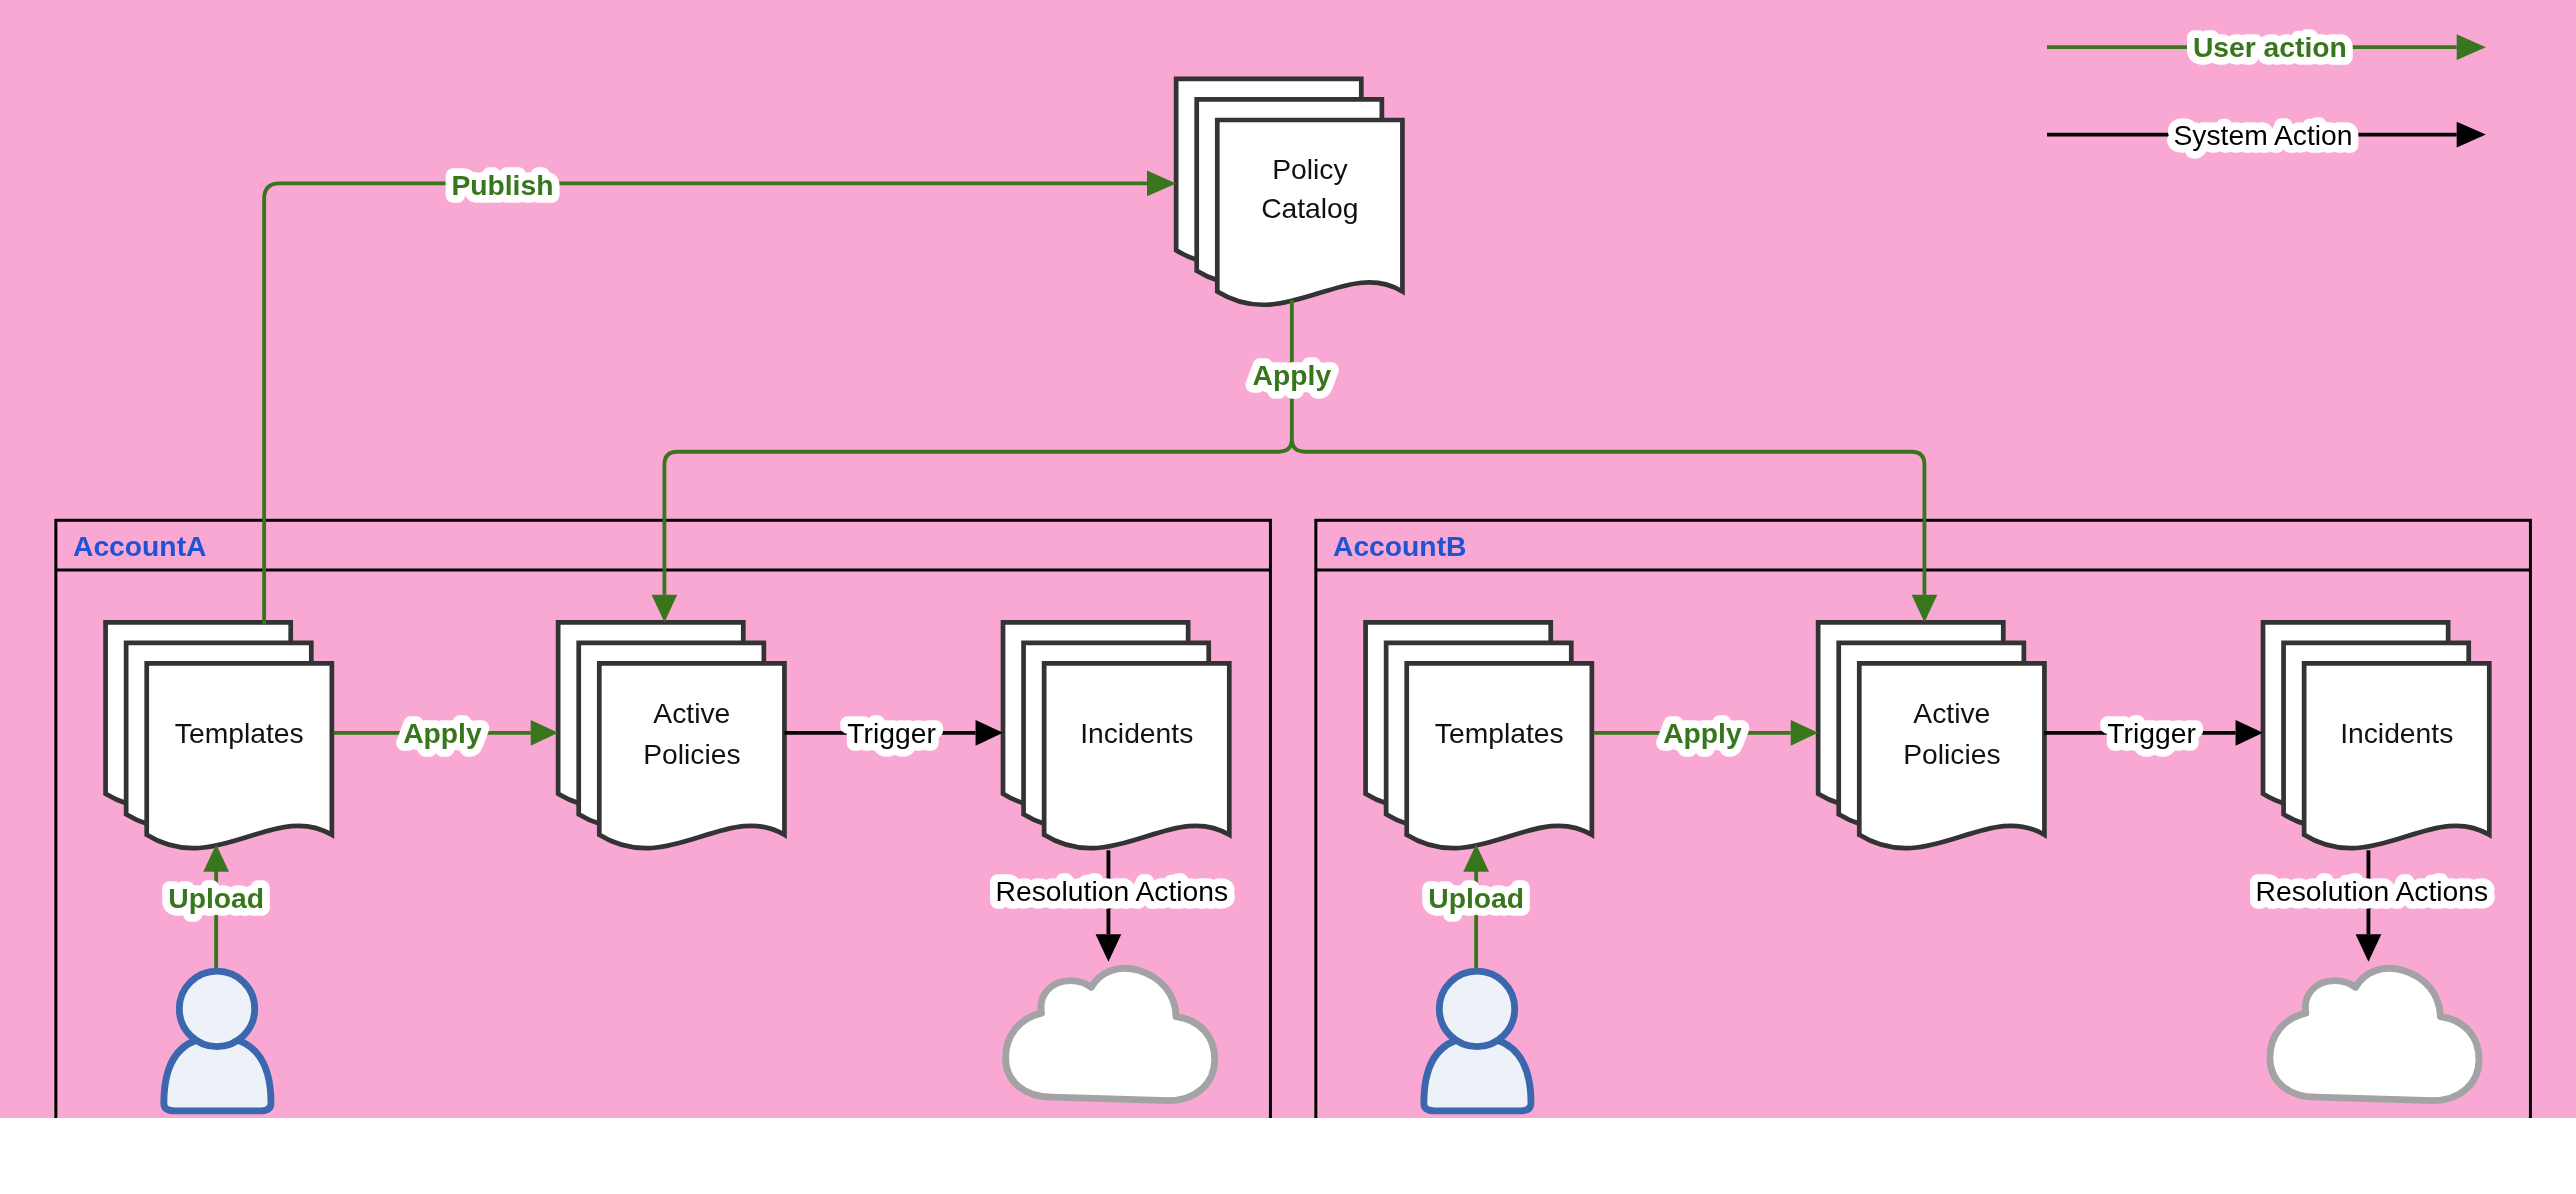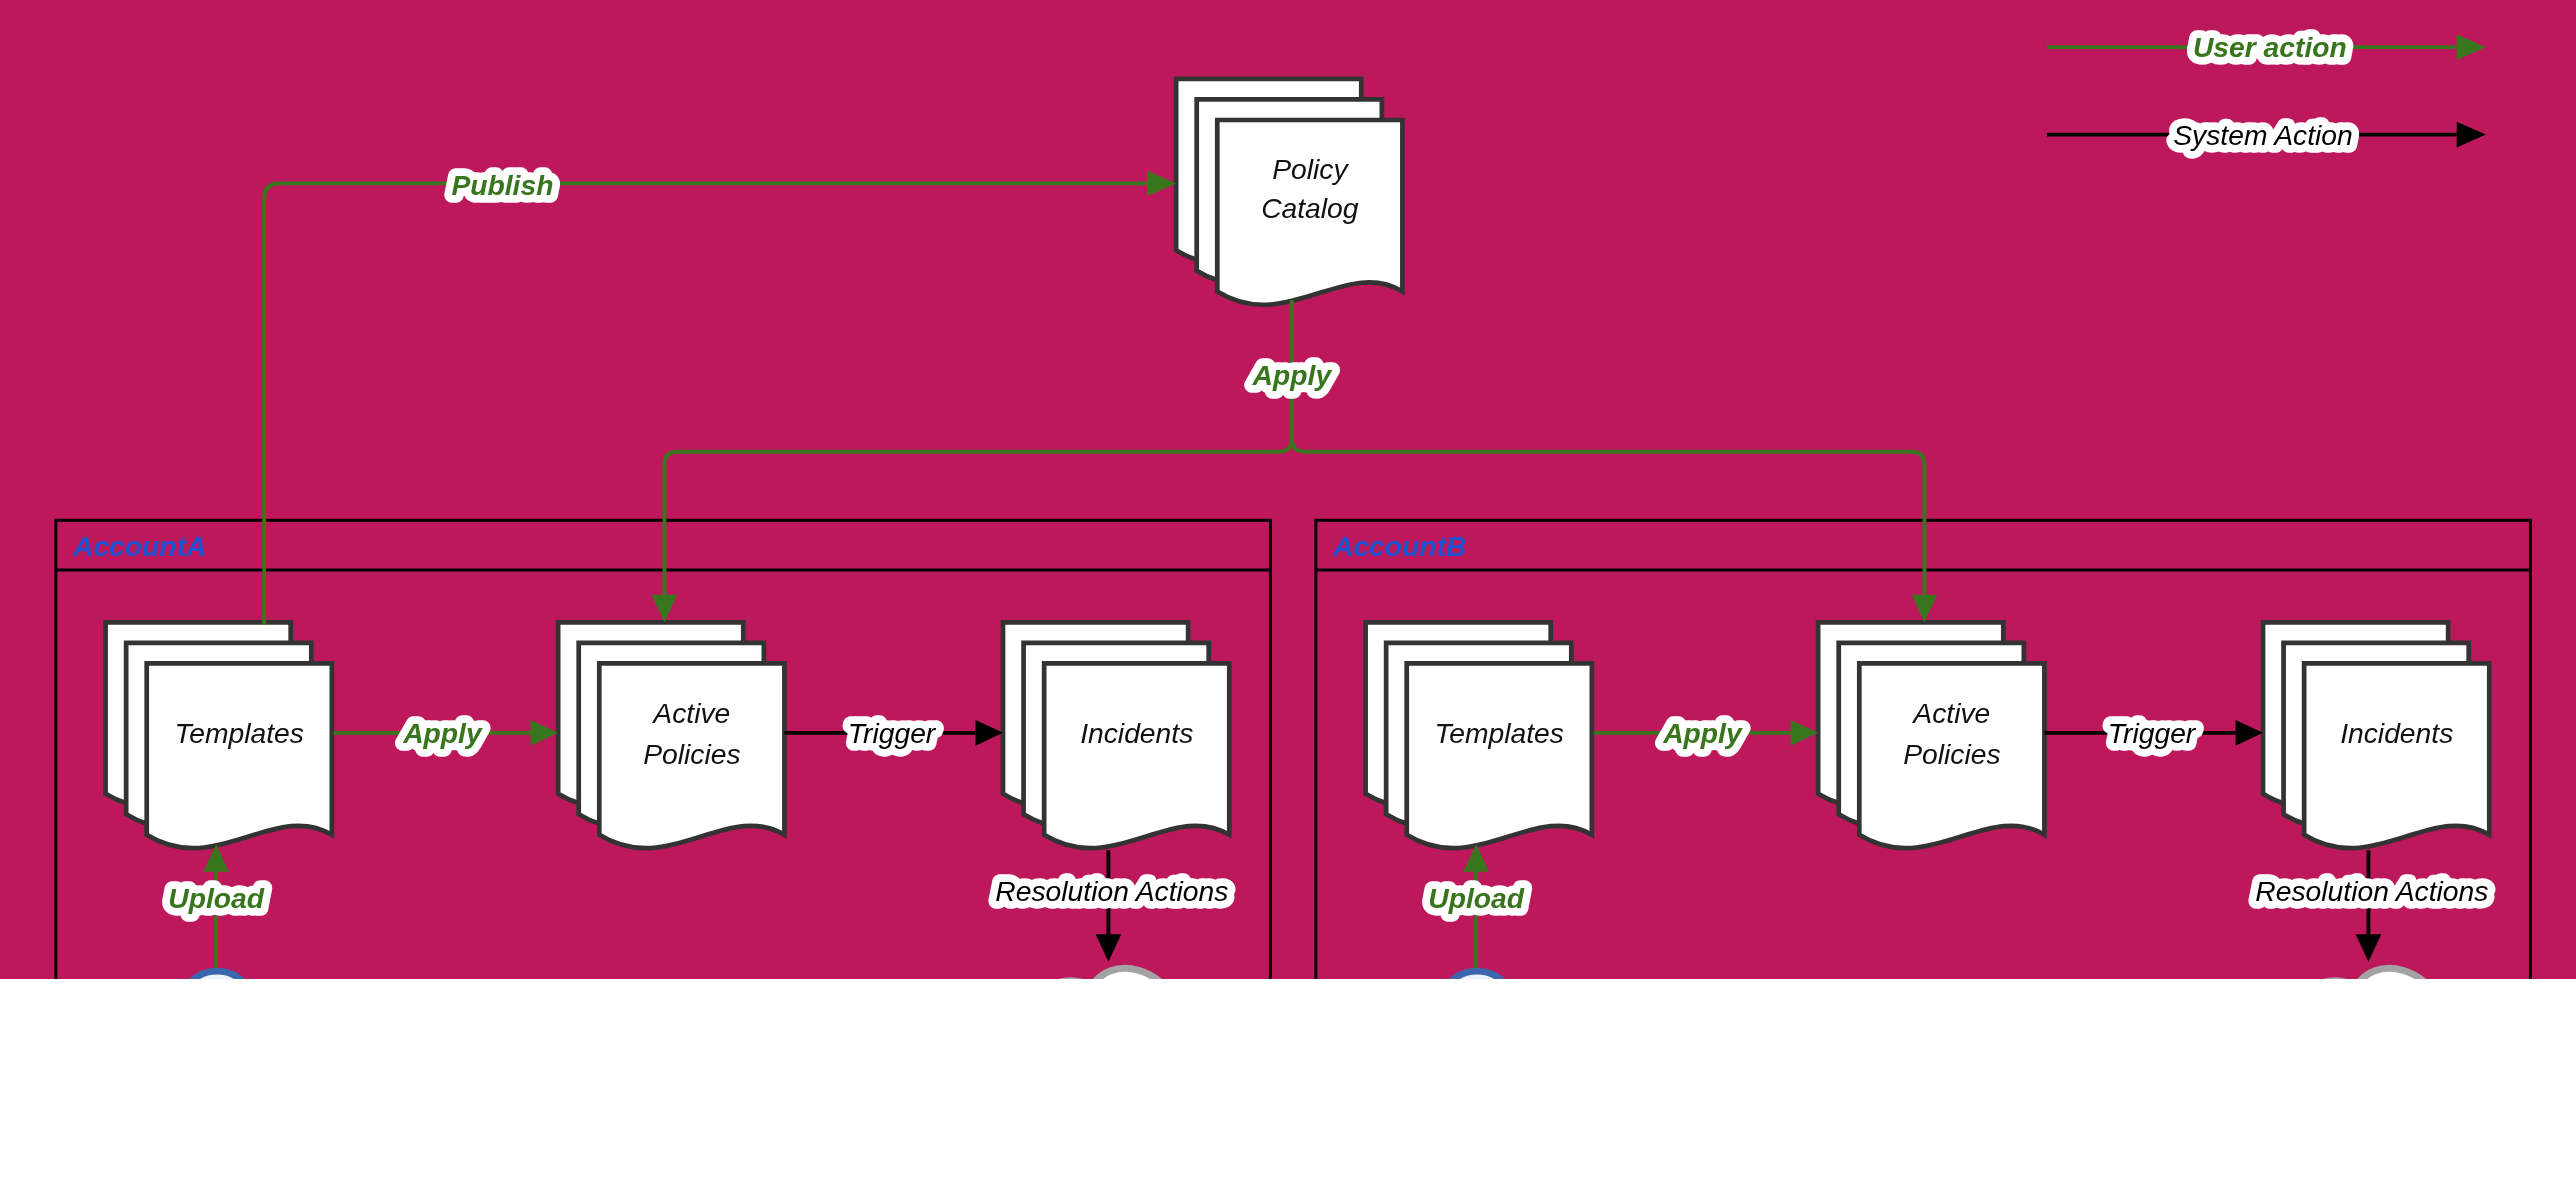--- a/index.html
+++ b/index.html
@@ -1,16 +1,16 @@
 <!DOCTYPE html>
 <html style="--green: #38761d; --blue: #1e53d4; --doc: #333333; --person-stroke: #3a67ad; --person-fill: #edf1f8; --cloud: #a3a3a3;font-size:13.7px"><head>
 <meta charset="utf-8">
 <style>
   html,body{margin:0;padding:0;background:#ffffff;}
-  .stage{position:relative;width:2576px;height:979px;background:#be185d;overflow:hidden;font-style:italic;}
+  .stage{position:relative;width:2576px;height:1118px;background:#f9a8d4;overflow:hidden;}
   svg{display:block;}
   text{font-family:"Liberation Sans","DejaVu Sans",sans-serif;font-size:33px;fill:#111111;
        text-anchor:middle;dominant-baseline:central;}
   .halo{paint-order:stroke;stroke:#ffffff;stroke-width:18px;stroke-linejoin:round;}
   .green-label{fill:var(--green);font-weight:bold;}
   .black-label{fill:#000000;font-weight:normal;}
   .acct-title{fill:var(--blue);font-weight:bold;text-anchor:start;}
   .ln-g{stroke:var(--green);stroke-width:4.5;fill:none;}
   .ln-k{stroke:#000000;stroke-width:4.5;fill:none;}
   .ah-g{fill:var(--green);stroke:none;}

